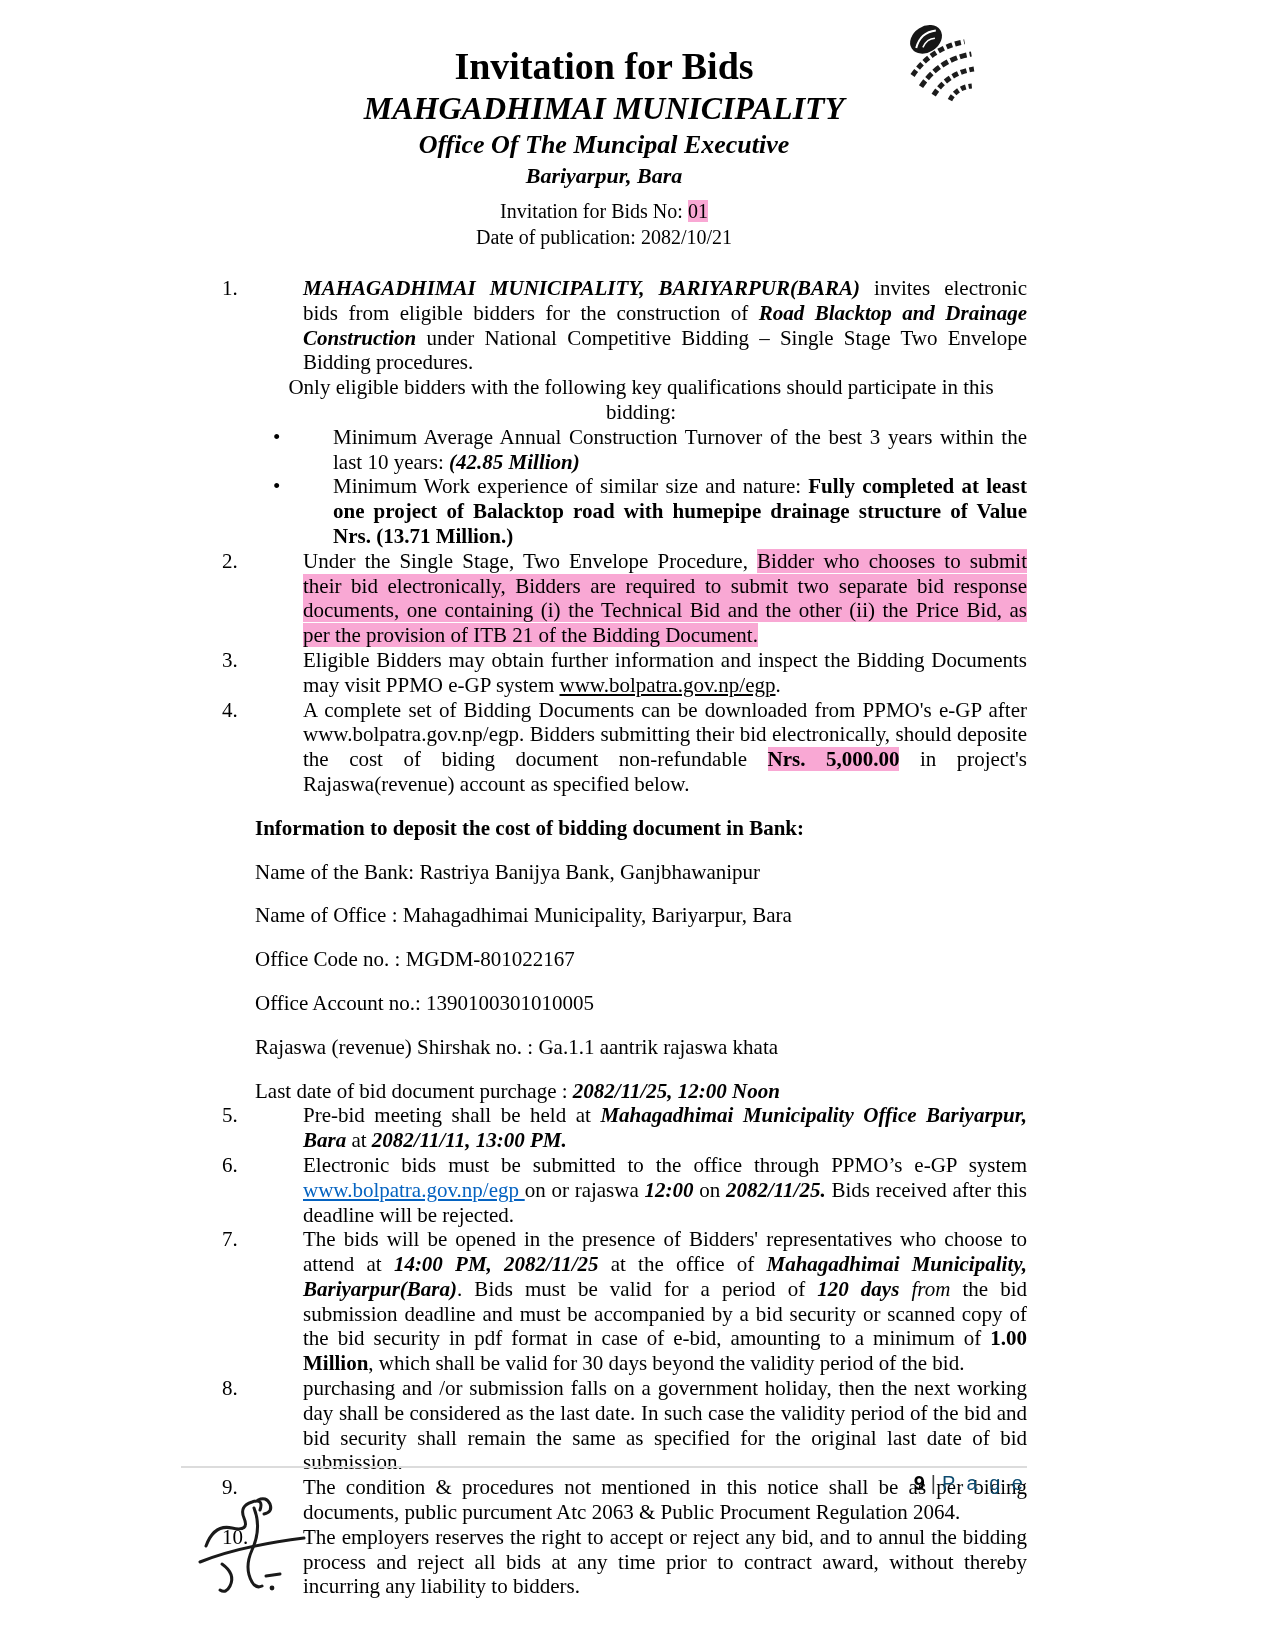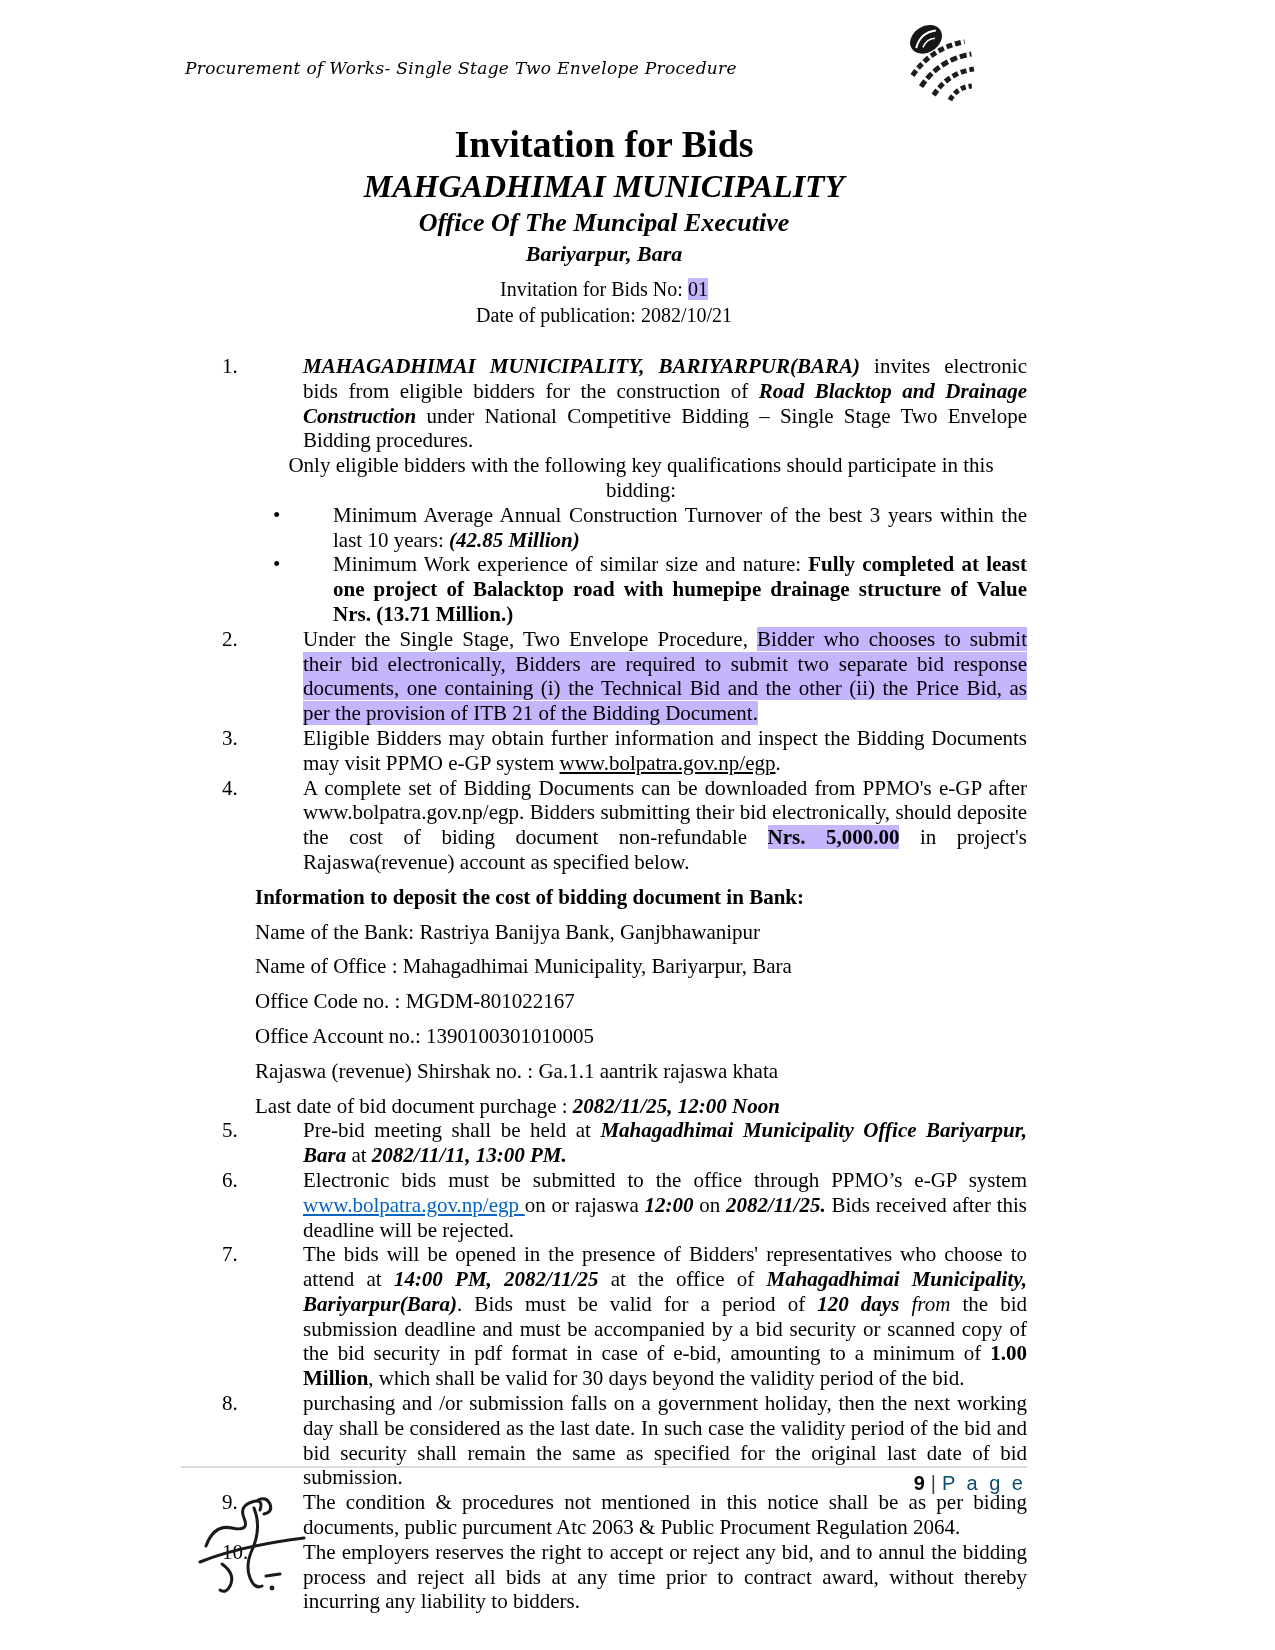--- a/index.html
+++ b/index.html
@@ -13,27 +13,27 @@
   .office{text-align:center;font-size:26px;line-height:34px;font-weight:700;font-style:italic;}
   .loc{text-align:center;font-size:22px;line-height:28px;font-weight:700;font-style:italic;}
   .bidno{margin-top:8px;text-align:center;font-size:20px;line-height:26px;}
   .pub{text-align:center;font-size:20px;line-height:26px;}
   .iflist{margin-top:26px;font-size:21px;line-height:24.8px;}
   .li{display:flex;}
   .num{flex:0 0 74px;padding-left:41px;box-sizing:border-box;}
   .ibody{flex:1 1 auto;min-width:0;}
   .blk.just{text-align:justify;margin-left:48px;}
   .blk.left{text-align:center;}
-  .blk.bank{margin-top:10px;text-align:left;}
+  .blk.bank{margin-top:19px;text-align:left;}
   .bullet-row{display:flex;margin-left:18px;text-align:justify;}
   .bmark{flex:0 0 37px;}
   .btext{flex:1 1 auto;min-width:0;margin-left:23px;}
   .b{font-weight:700;}
   .i{font-style:italic;}
-  .hl{background:#c4b5fd;}
+  .hl{background:#f9a8d4;}
   .u{text-decoration:underline;}
   .blue{color:#0563c1;}
   .footer-rule{position:absolute;left:181px;width:846px;top:1466px;border-top:2px solid #dcdcdc;}
   .pagenum{position:absolute;top:1472px;right:249px;font-size:20px;
            font-family:"Liberation Sans", sans-serif;}
   .pagenum .n{font-weight:700;color:#000;}
   .pagenum .sep{color:#3f3f3f;padding:0 6px;}
   .pagenum .lbl{color:#0c4a6e;letter-spacing:3px;}
   .seal{position:absolute;left:893px;top:16px;}
   .signature{position:absolute;left:192px;top:1488px;}
@@ -51,21 +51,20 @@
         <path d="M44 23 Q52 18 59 22" stroke="#ffffff" stroke-width="1.5"></path>
         <path d="M20 41 Q51 28 82 41" stroke-width="5" stroke-dasharray="6 3"></path>
         <path d="M21 55 Q51 42 81 55" stroke-width="5" stroke-dasharray="7 3"></path>
         <path d="M27 69 Q51 58 75 69" stroke-width="5" stroke-dasharray="6 3"></path>
         <path d="M38 82 Q51 75 64 82" stroke-width="5" stroke-dasharray="5 3"></path>
       </g>
     </svg>
   </div>
 
   <div class="content">
-    <div class="tagline">Procurement of Works- Single Stage Two Envelope Procedure</div>
     <div class="title">Invitation for Bids</div>
     <div class="muni">MAHGADHIMAI MUNICIPALITY</div>
     <div class="office">Office Of The Muncipal Executive</div>
     <div class="loc">Bariyarpur, Bara</div>
     <div class="bidno">
       <span>Invitation for Bids No: </span><span class="hl">01</span>
     </div>
     <div class="pub">Date of publication: 2082/10/21</div>
 
     <div class="iflist">

